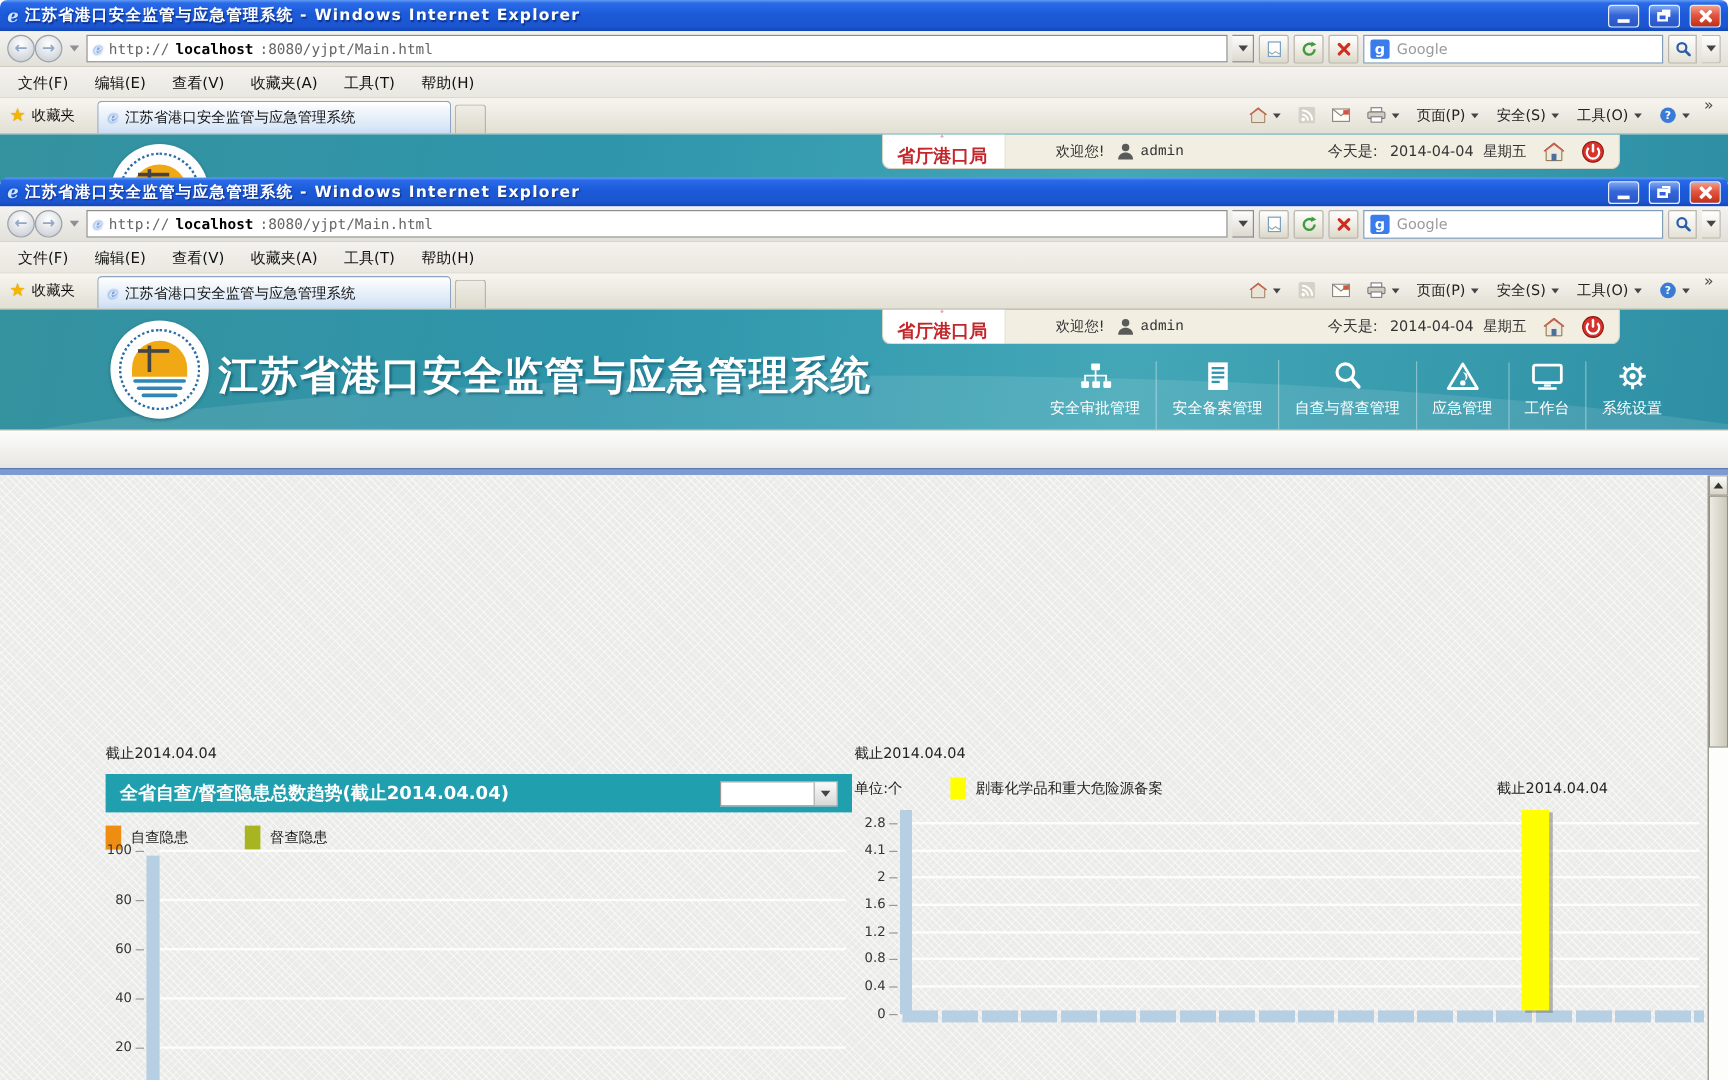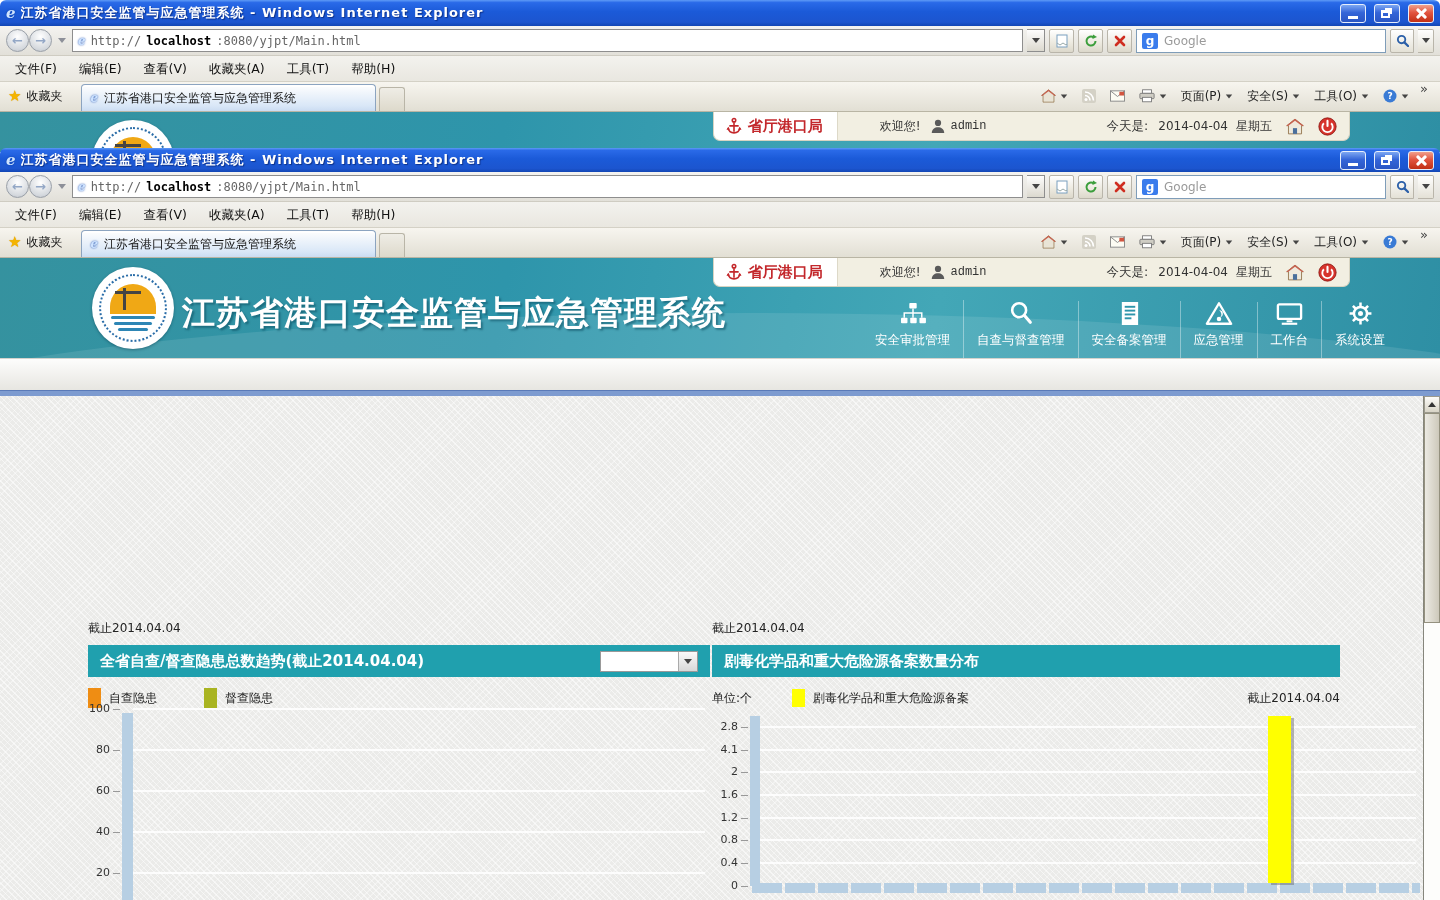--- a/index.html
+++ b/index.html
@@ -79,21 +79,21 @@
   .logo-crane { position:absolute; left:22px; top:12px; width:3px; height:22px; background:#444; }
   .logo-crane::after { content:""; position:absolute; left:-8px; top:3px; width:26px; height:3px; background:#444; }
   .logo-wave { position:absolute; left:10px; height:3px; width:44px; border-radius:3px; background:#2e86b5; }
 
   .sys-title { position:absolute; left:182px; top:33px; z-index:3; font-size:33px; font-weight:bold; color:#fff;
     letter-spacing:1px; text-shadow:2px 2px 2px rgba(0,60,80,.45); white-space:nowrap; }
 
   .user-strip { position:absolute; top:0; right:90px; height:29px; z-index:4; display:flex; align-items:center;
     background:#f2efe2; border:1px solid #d8d4c2; border-top:none; border-radius:0 0 7px 7px; padding-right:12px; }
   .org-tab { display:flex; align-items:center; gap:6px; background:#fff; height:100%; padding:0 14px 0 12px;
-    border-radius:0 0 0 7px; border-right:1px solid #ddd9c8; }
+    border-radius:0 0 0 7px; border-right:1px solid #ddd9c8;flex-direction:column; }
   .org-name { color:#c3272b; font-weight:bold; font-size:15px; white-space:nowrap; }
   .strip-txt { color:#333; white-space:nowrap; }
   .welcome { margin-left:42px; }
   .uname { margin-left:6px; font-family:Liberation Mono, monospace; }
   .today { margin-left:120px; font-size:12.5px; }
   .strip-ico { margin-left:14px; display:grid; place-items:center; }
 
   .nav-row { position:absolute; right:42px; bottom:0; height:64px; display:flex; align-items:flex-end; z-index:3; }
   .nav-item { display:flex; flex-direction:column; align-items:center; justify-content:flex-end; gap:6px;
     padding:0 13px 9px; color:#fff; font-size:12.5px; white-space:nowrap; }
@@ -513,37 +513,37 @@
               <rect x="11" y="1" width="8" height="6" rx="1"></rect>
               <rect x="2" y="17" width="7" height="6" rx="1"></rect>
               <rect x="12" y="17" width="7" height="6" rx="1"></rect>
               <rect x="22" y="17" width="7" height="6" rx="1"></rect>
             </g>
             <path d="M15 7 v5 M5.5 17 v-5 h19 v5 M15 12 v5" stroke="#fff" stroke-width="1.6" fill="none"></path>
           </svg>
         <span>安全审批管理</span>
       </span>
       <span class="nav-item">
-        <svg width="26" height="26" viewBox="0 0 28 28">
-            <circle cx="12" cy="11" r="7.5" fill="none" stroke="#fff" stroke-width="2.8"></circle>
-            <path d="M17.5 16.5 L24 24" stroke="#fff" stroke-width="3.4" stroke-linecap="round"></path>
-          </svg>
-        <span>自查与督查管理</span>
-      </span>
-      <span class="nav-item">
         <svg width="23" height="25" viewBox="0 0 24 26">
             <rect x="4" y="1" width="17" height="24" fill="#fff"></rect>
             <g fill="#2e95ab">
               <rect x="7" y="5" width="11" height="2"></rect>
               <rect x="7" y="9" width="11" height="2"></rect>
               <rect x="7" y="13" width="11" height="2"></rect>
               <rect x="7" y="17" width="7" height="2"></rect>
             </g>
           </svg>
         <span>安全备案管理</span>
+      </span>
+      <span class="nav-item">
+        <svg width="26" height="26" viewBox="0 0 28 28">
+            <circle cx="12" cy="11" r="7.5" fill="none" stroke="#fff" stroke-width="2.8"></circle>
+            <path d="M17.5 16.5 L24 24" stroke="#fff" stroke-width="3.4" stroke-linecap="round"></path>
+          </svg>
+        <span>自查与督查管理</span>
       </span>
       <span class="nav-item">
         <svg width="28" height="25" viewBox="0 0 30 26">
             <path d="M15 2 L28 24 L2 24 Z" fill="none" stroke="#fff" stroke-width="2.5" stroke-linejoin="round"></path>
             <path d="M15 9 c2.6 3.2 3.6 5.4 1.4 8 c3.2-1 3.2-4.2 2-6.4" fill="#fff"></path>
             <circle cx="15" cy="19" r="2.4" fill="#fff"></circle>
           </svg>
         <span>应急管理</span>
       </span>
       <span class="nav-item">
@@ -604,23 +604,20 @@
         <span class="gridline" style="left:45px;width:572px;top:41px"></span>
         <span class="gridline" style="left:45px;width:572px;top:82px"></span>
         <span class="gridline" style="left:45px;width:572px;top:123px"></span>
         <span class="gridline" style="left:45px;width:572px;top:164px"></span>
         <span class="axis-band" style="left:34px;top:5px;width:11px;height:295px"></span>
       </div>
     </div>
 
     <div class="panel" id="panel-right">
       <div class="asof">截止2014.04.04</div>
-      <div class="chart-head">
-        <span>剧毒化学品和重大危险源备案数量分布</span>
-      </div>
       <div class="legend-row">
         <span class="unit">单位:个</span>
         <span class="swatch" style="height: 18px; background-color: rgb(255, 255, 0);"></span>
         <span>剧毒化学品和重大危险源备案</span>
         <span class="asof-right">截止2014.04.04</span>
       </div>
       <div class="plot" id="plot-right" style="height:283px">
         <span class="ylab" style="top:12px">2.8</span>
         <span class="ylab" style="top:35px">4.1</span>
         <span class="ylab" style="top:57px">2</span>

